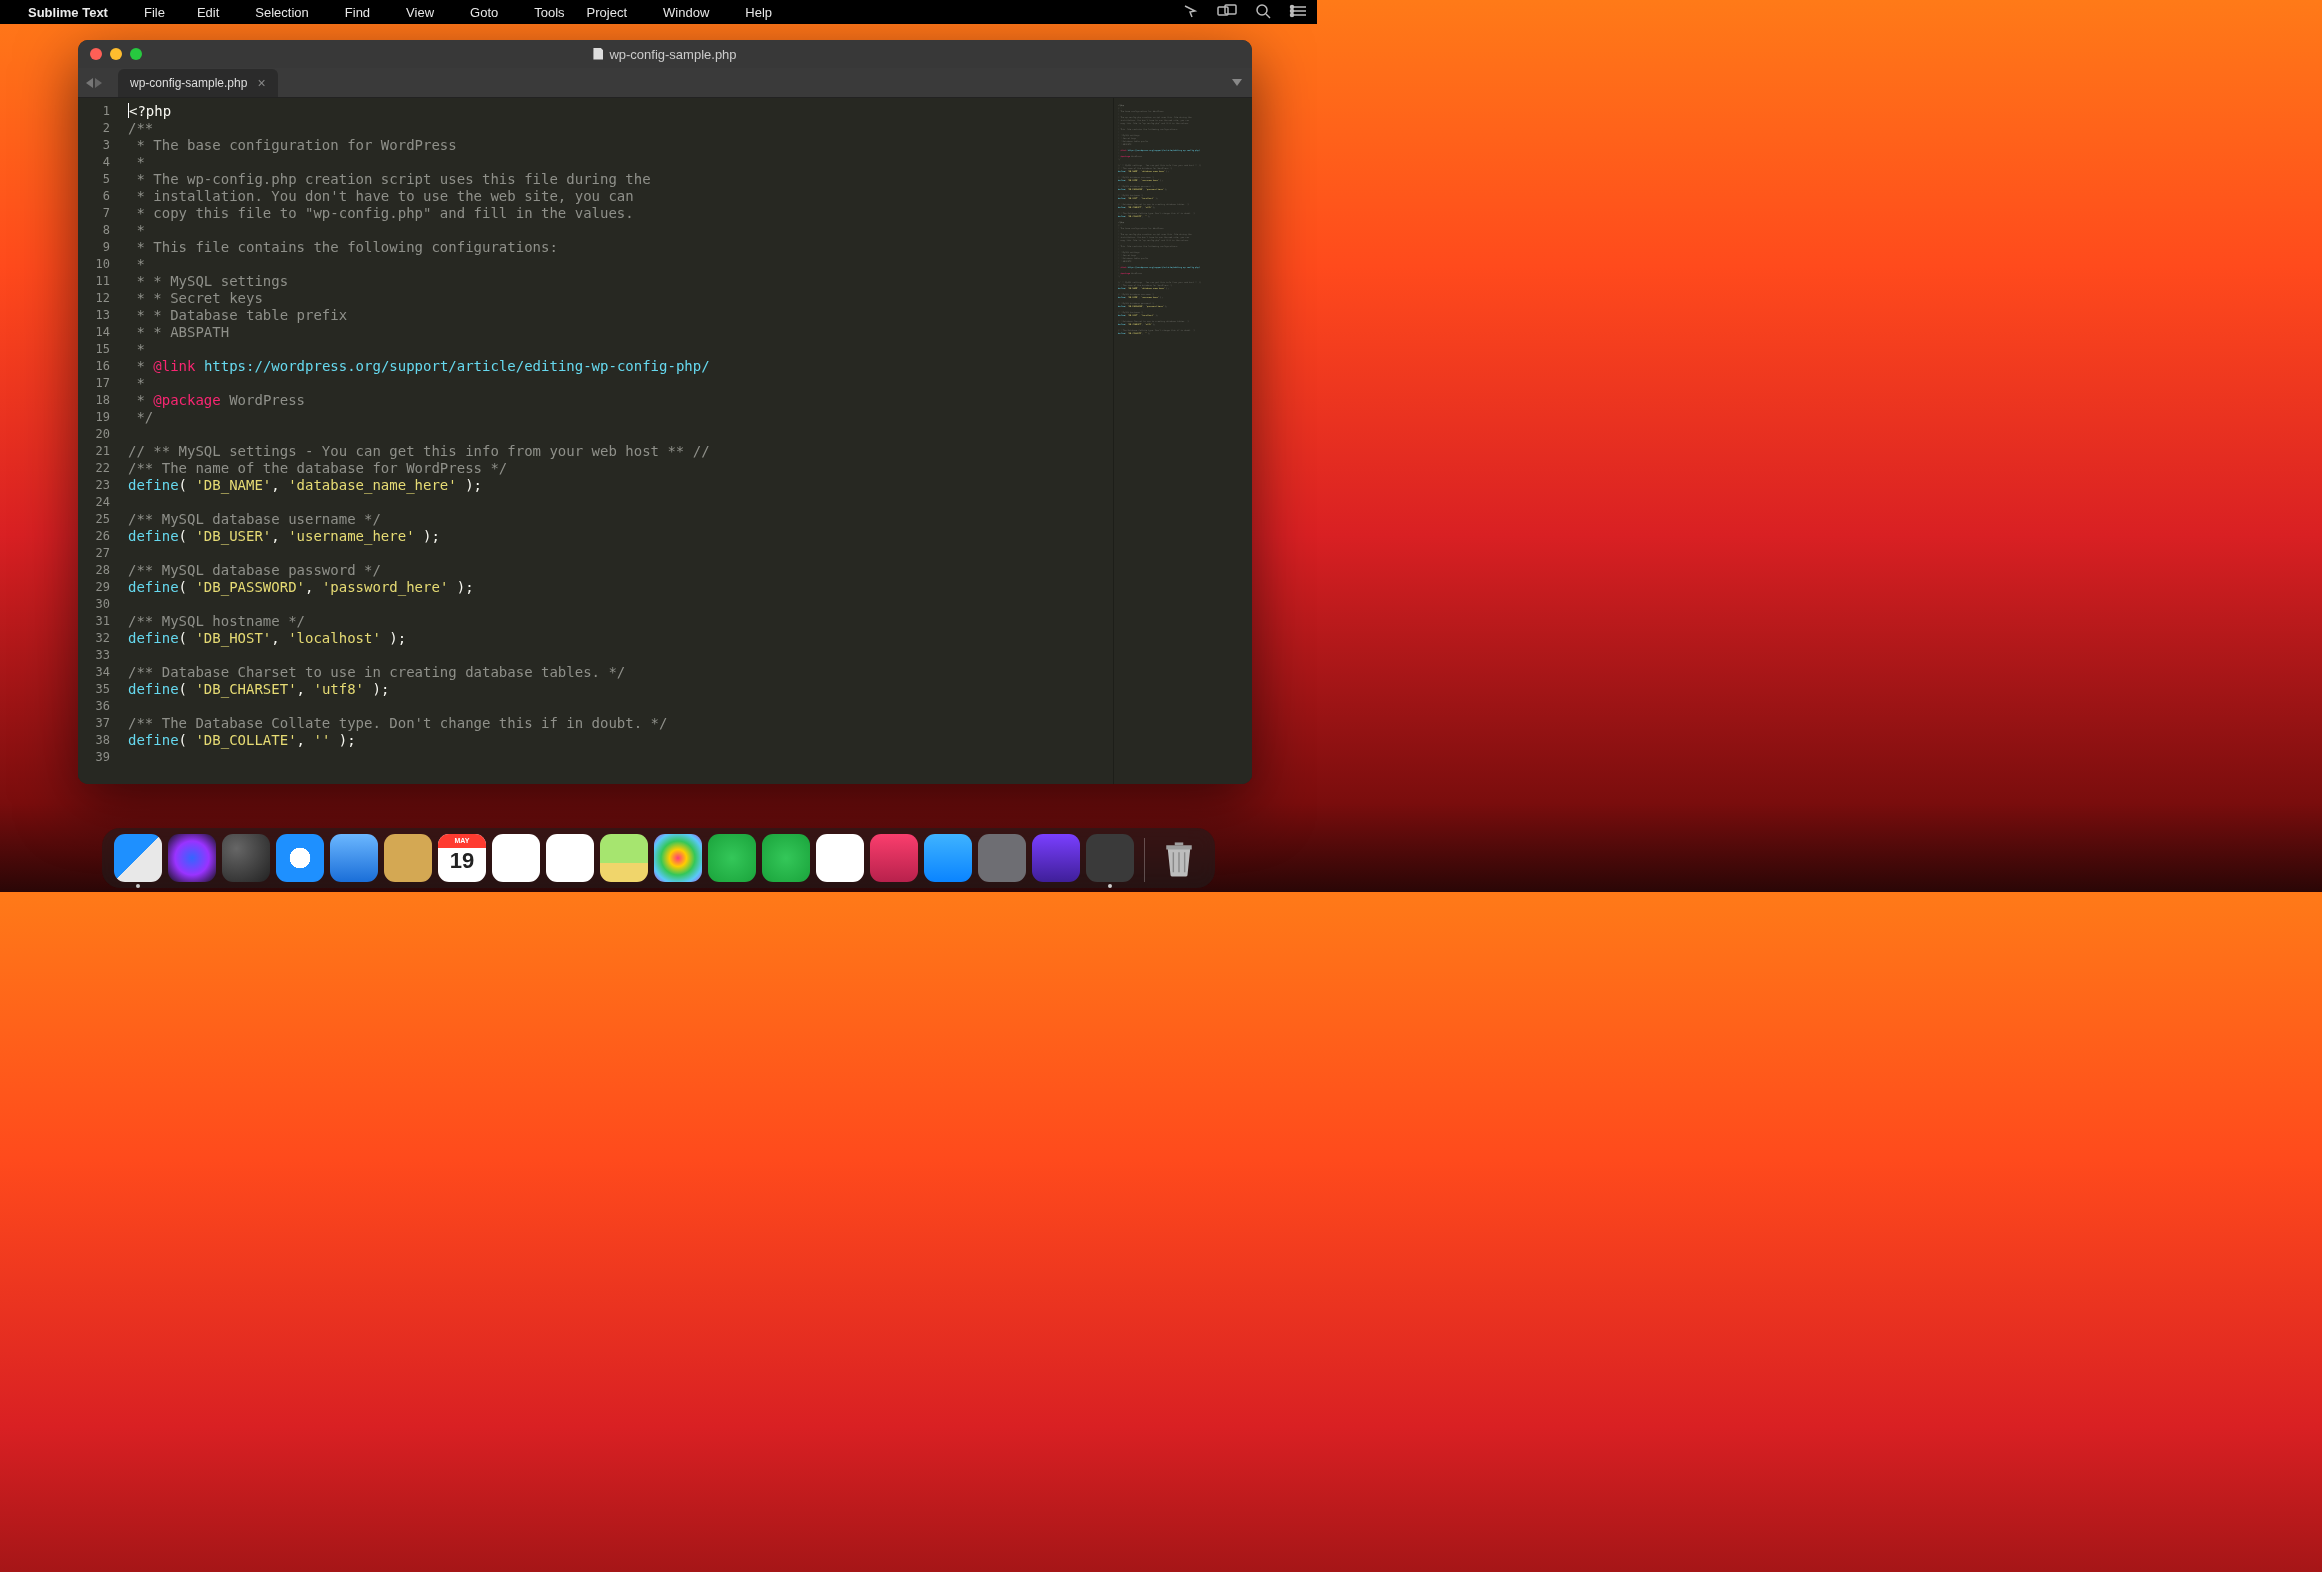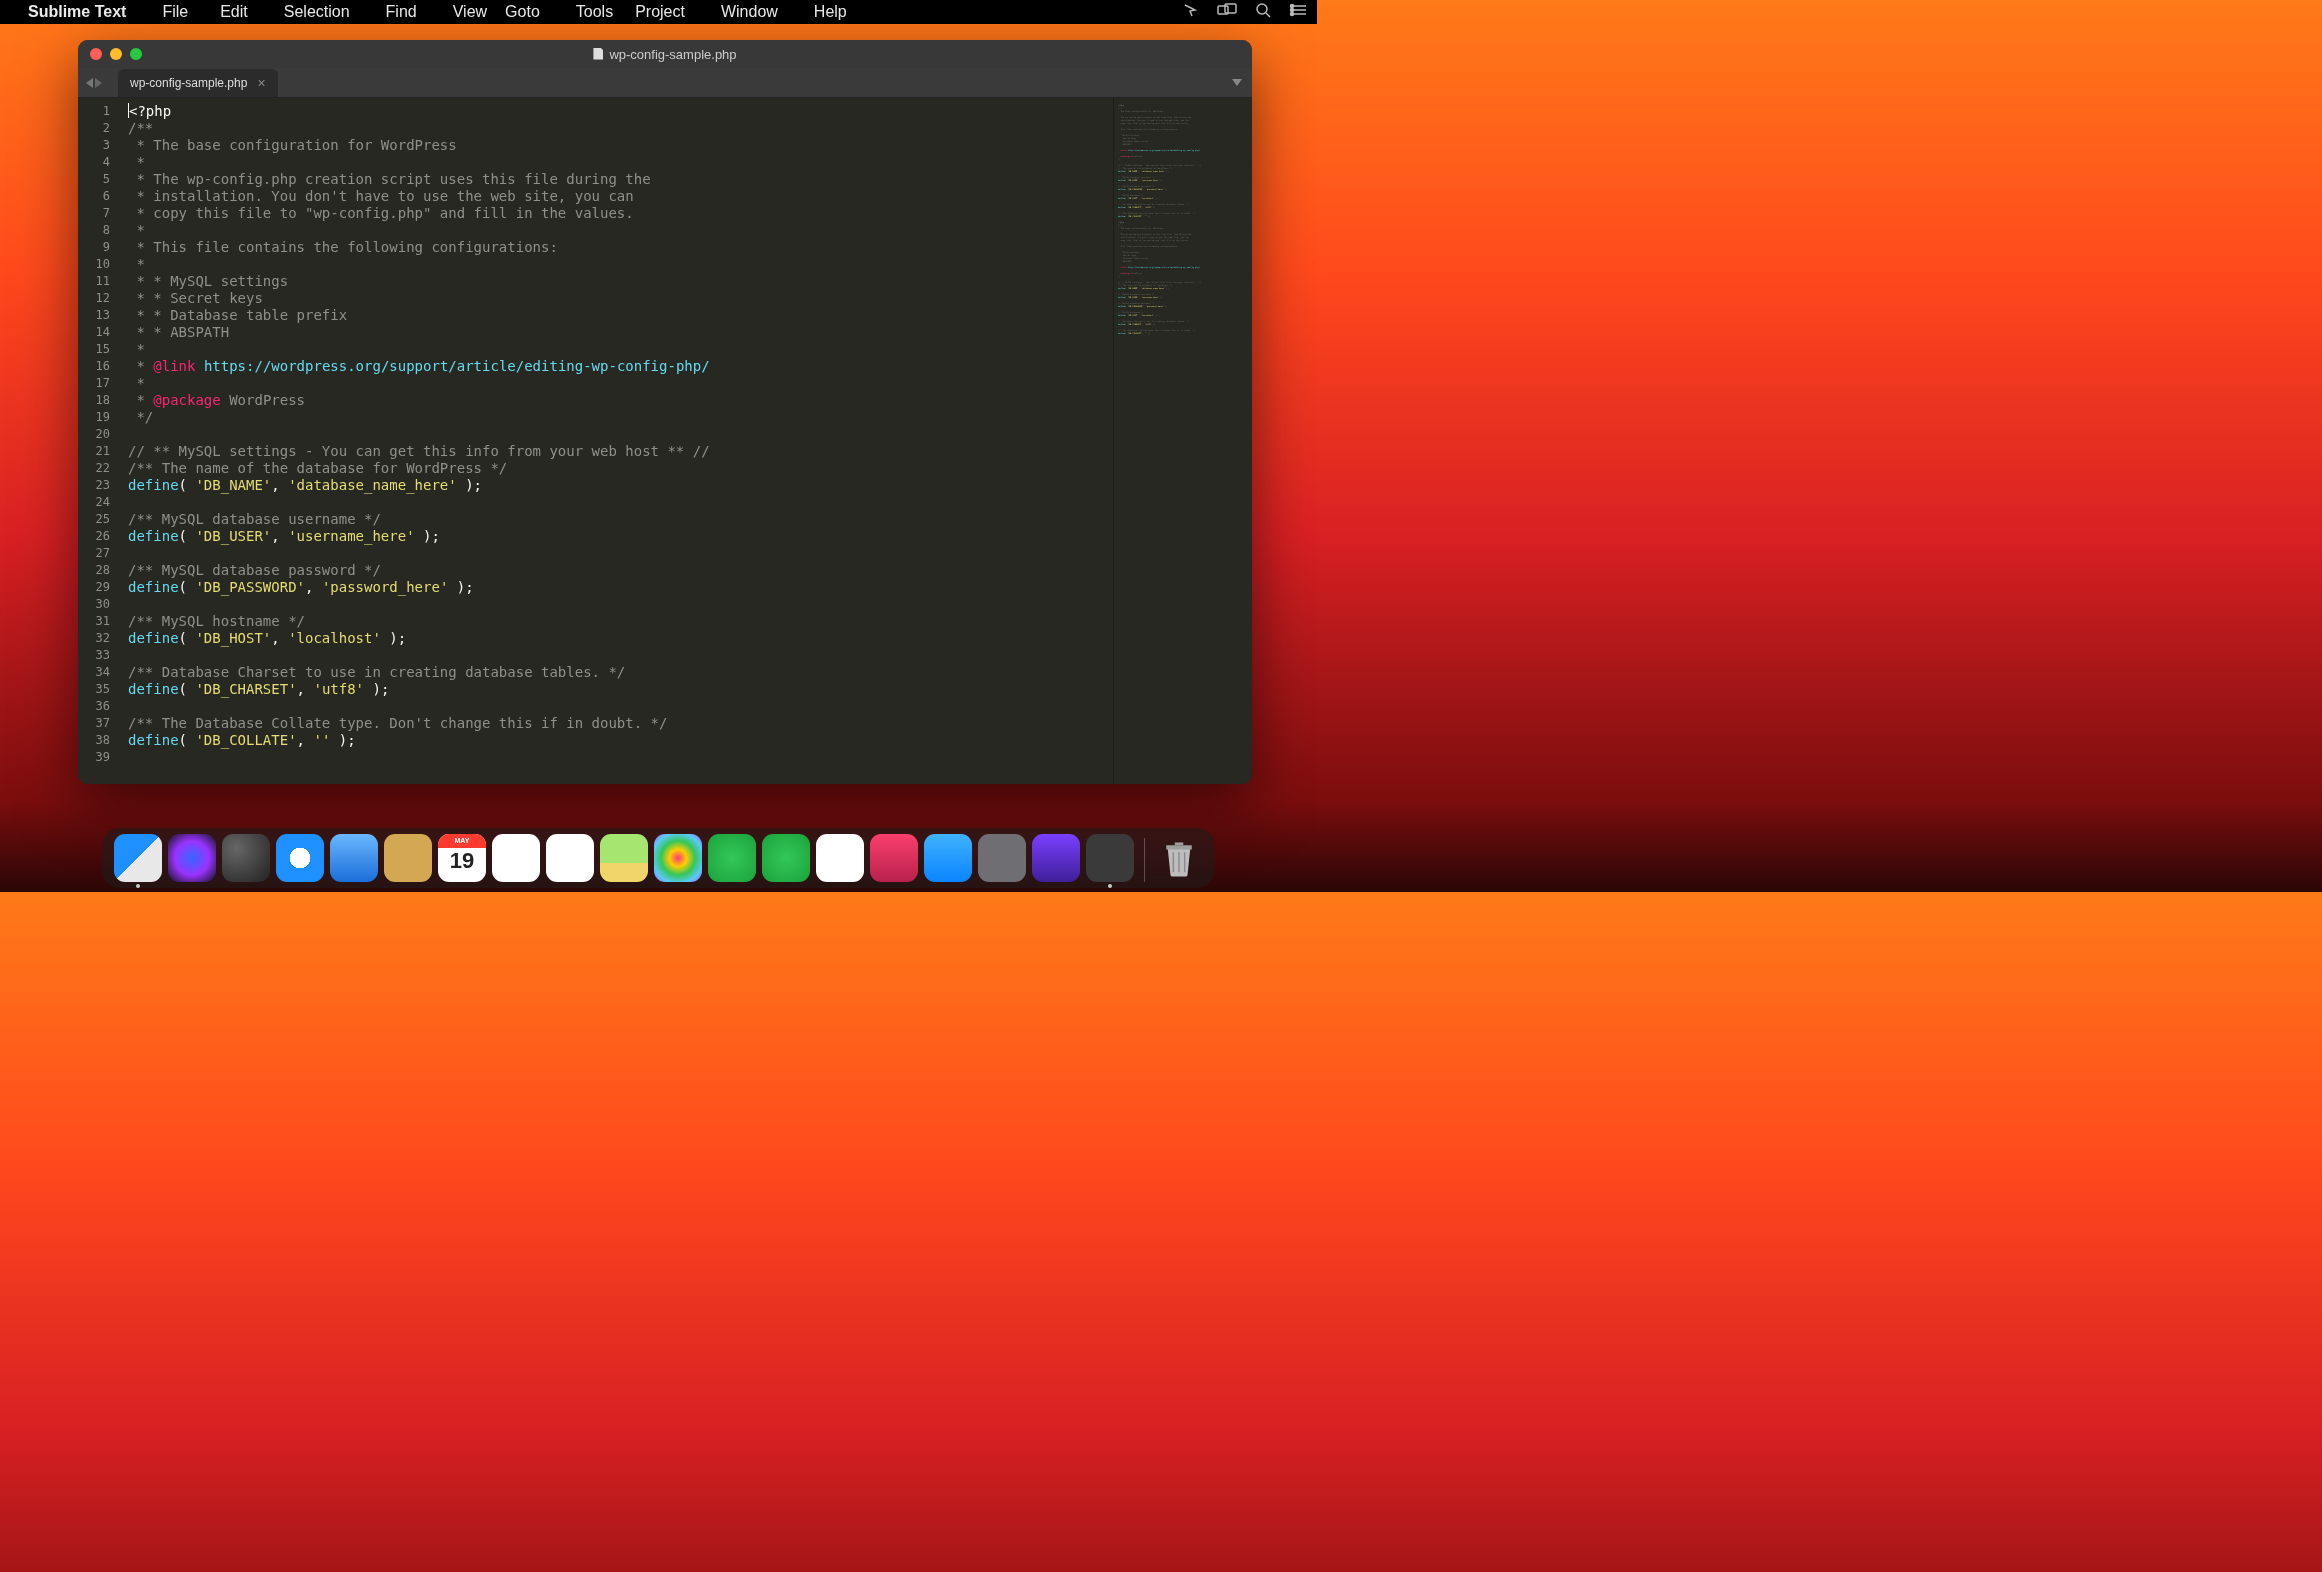--- a/index.html
+++ b/index.html
@@ -8,21 +8,21 @@
   font-family:-apple-system, BlinkMacSystemFont, "Segoe UI", sans-serif;
   background: linear-gradient(180deg,#ff7a18 0%,#ff4a1c 30%,#d92023 60%,#7a0d0d 90%,#2a0606 100%);
   overflow:hidden;
   position:relative;
 }
 
 
 .menubar {
   height:24px; background:#000; color:#eee;
   display:flex; align-items:center; padding:0 10px;
-  font-size:16px; gap:18px;
+  font-size:13px; gap:18px;
 }
 .menubar .apple { font-size:15px; }
 .menubar .app-name { font-weight:700; }
 .menubar .menu-item { cursor:default; }
 .menubar .spacer { flex:1; }
 .menubar .status-icon { opacity:.85; }
 .menubar svg { stroke:#ddd; fill:none; stroke-width:1.5; }
 
 
 .window {
@@ -144,21 +144,21 @@
 <body>
 
 <div class="menubar">
   <span class="apple"></span>
   <span class="app-name menu-item">Sublime Text</span>
   <span class="menu-item" style="margin-left: 18px;">File</span>
     <span class="menu-item" style="margin-left: 14px;">Edit</span>
     <span class="menu-item" style="margin-left: 18px;">Selection</span>
     <span class="menu-item" style="margin-left: 18px;">Find</span>
     <span class="menu-item" style="margin-left: 18px;">View</span>
-    <span class="menu-item" style="">Goto</span>
+    <span class="menu-item" style="margin-left: 18px;">Goto</span>
     <span class="menu-item" style="margin-left: 18px;">Tools</span>
     <span class="menu-item" style="margin-left: 4px;">Project</span>
     <span class="menu-item" style="margin-left: 18px;">Window</span>
     <span class="menu-item" style="margin-left: 18px; text-align: center;">Help</span>
   <div class="spacer"></div>
   <span class="status-icon"><svg width="16" height="14" viewBox="0 0 16 14">
         <path d="M2 2 L12 7 L7 8 L9 13"></path>
       </svg></span>
   <span class="status-icon"><svg width="20" height="14" viewBox="0 0 20 14">
         <rect x="1" y="3" width="10" height="8" rx="1"></rect>

